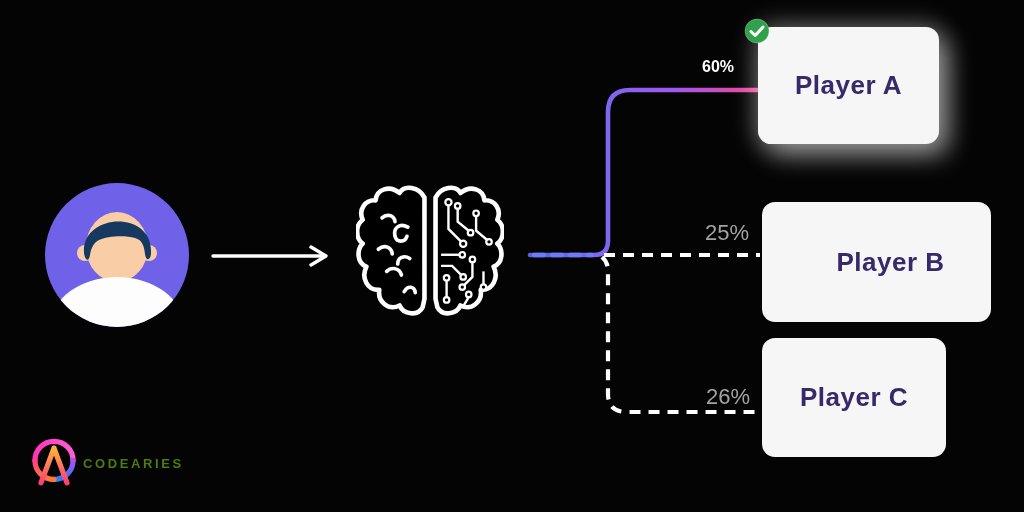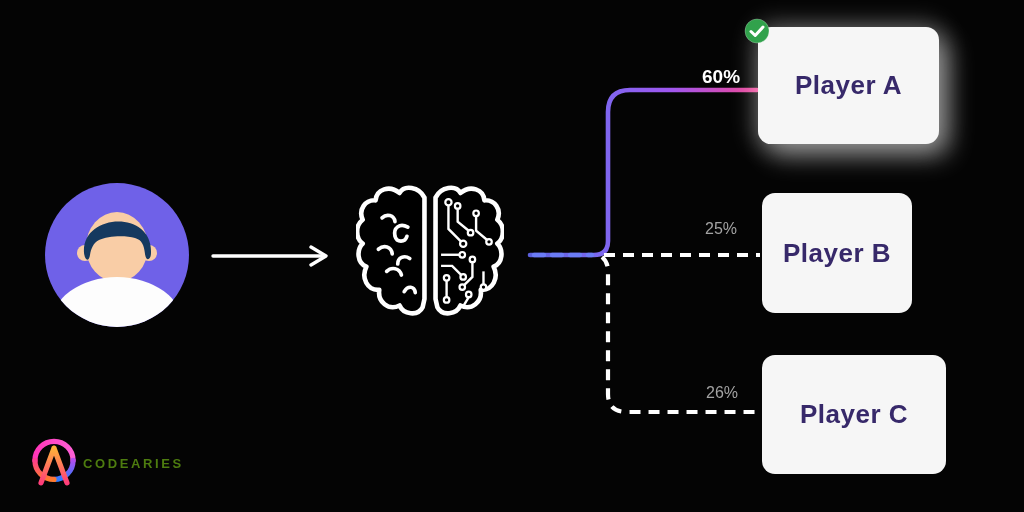--- a/index.html
+++ b/index.html
@@ -9,22 +9,22 @@
     font-family:"Liberation Sans","DejaVu Sans",sans-serif;
   }
   .abs{position:absolute;}
   svg{display:block;}
 
   
   #connectors{left:0;top:0;pointer-events:none;}
 
   
   .pct{white-space:nowrap;}
-  .pct-win{color:#ffffff;font-weight:bold;font-size:19px;margin-top:8px;}
-  .pct-muted{color:var(--muted_label,#a3a3a3);font-weight:normal;font-size:16px;}
+  .pct-win{color:#ffffff;font-weight:bold;font-size:16px;}
+  .pct-muted{color:var(--muted_label,#a3a3a3);font-weight:normal;font-size:22px;}
 
   
   .player-card{
     background:var(--card_bg,#f6f6f6);
     color:var(--card_text,#37296a);
     display:flex;align-items:center;justify-content:center;
     font-weight:bold;font-size:26px;letter-spacing:0.5px;
     border-radius:13px;
   }
   .card-glow{
@@ -149,25 +149,25 @@
     <span>Player A</span>
   </div>
 
   <div class="abs" id="check-badge" style="left:744px;top:18px;">
     <svg width="26" height="26" viewBox="0 0 26 26">
       <circle cx="13" cy="13" r="12" fill="#31a24c" stroke="rgba(255,255,255,0.25)" stroke-width="1"></circle>
       <path d="M7,13.5 L11.2,17.5 L19,9" fill="none" stroke="#ffffff" stroke-width="3" stroke-linecap="round" stroke-linejoin="round"></path>
     </svg>
   </div>
 
-  <div class="abs player-card" style="left:762px;top:193px;width:150px;height:120px;">
+  <div class="abs player-card" style="left:762px;top:202px;width:201px;height:120px;padding-left:28px;">
     <span>Player B</span>
   </div>
 
-  <div class="abs player-card" style="left:762px;top:355px;width:184px;height:119px;">
+  <div class="abs player-card" style="left:762px;top:338px;width:184px;height:119px;">
     <span>Player C</span>
   </div>
 
   <div id="brand" class="abs" style="left:28px;top:434px;height:58px;">
     <svg width="52" height="58" viewBox="0 0 60 66">
       <defs>
         <linearGradient id="gTop" x1="0" y1="0" x2="1" y2="0">
           <stop offset="0" stop-color="#ff35b8"></stop>
             <stop offset="1" stop-color="#ff5fd6"></stop>
         </linearGradient>

